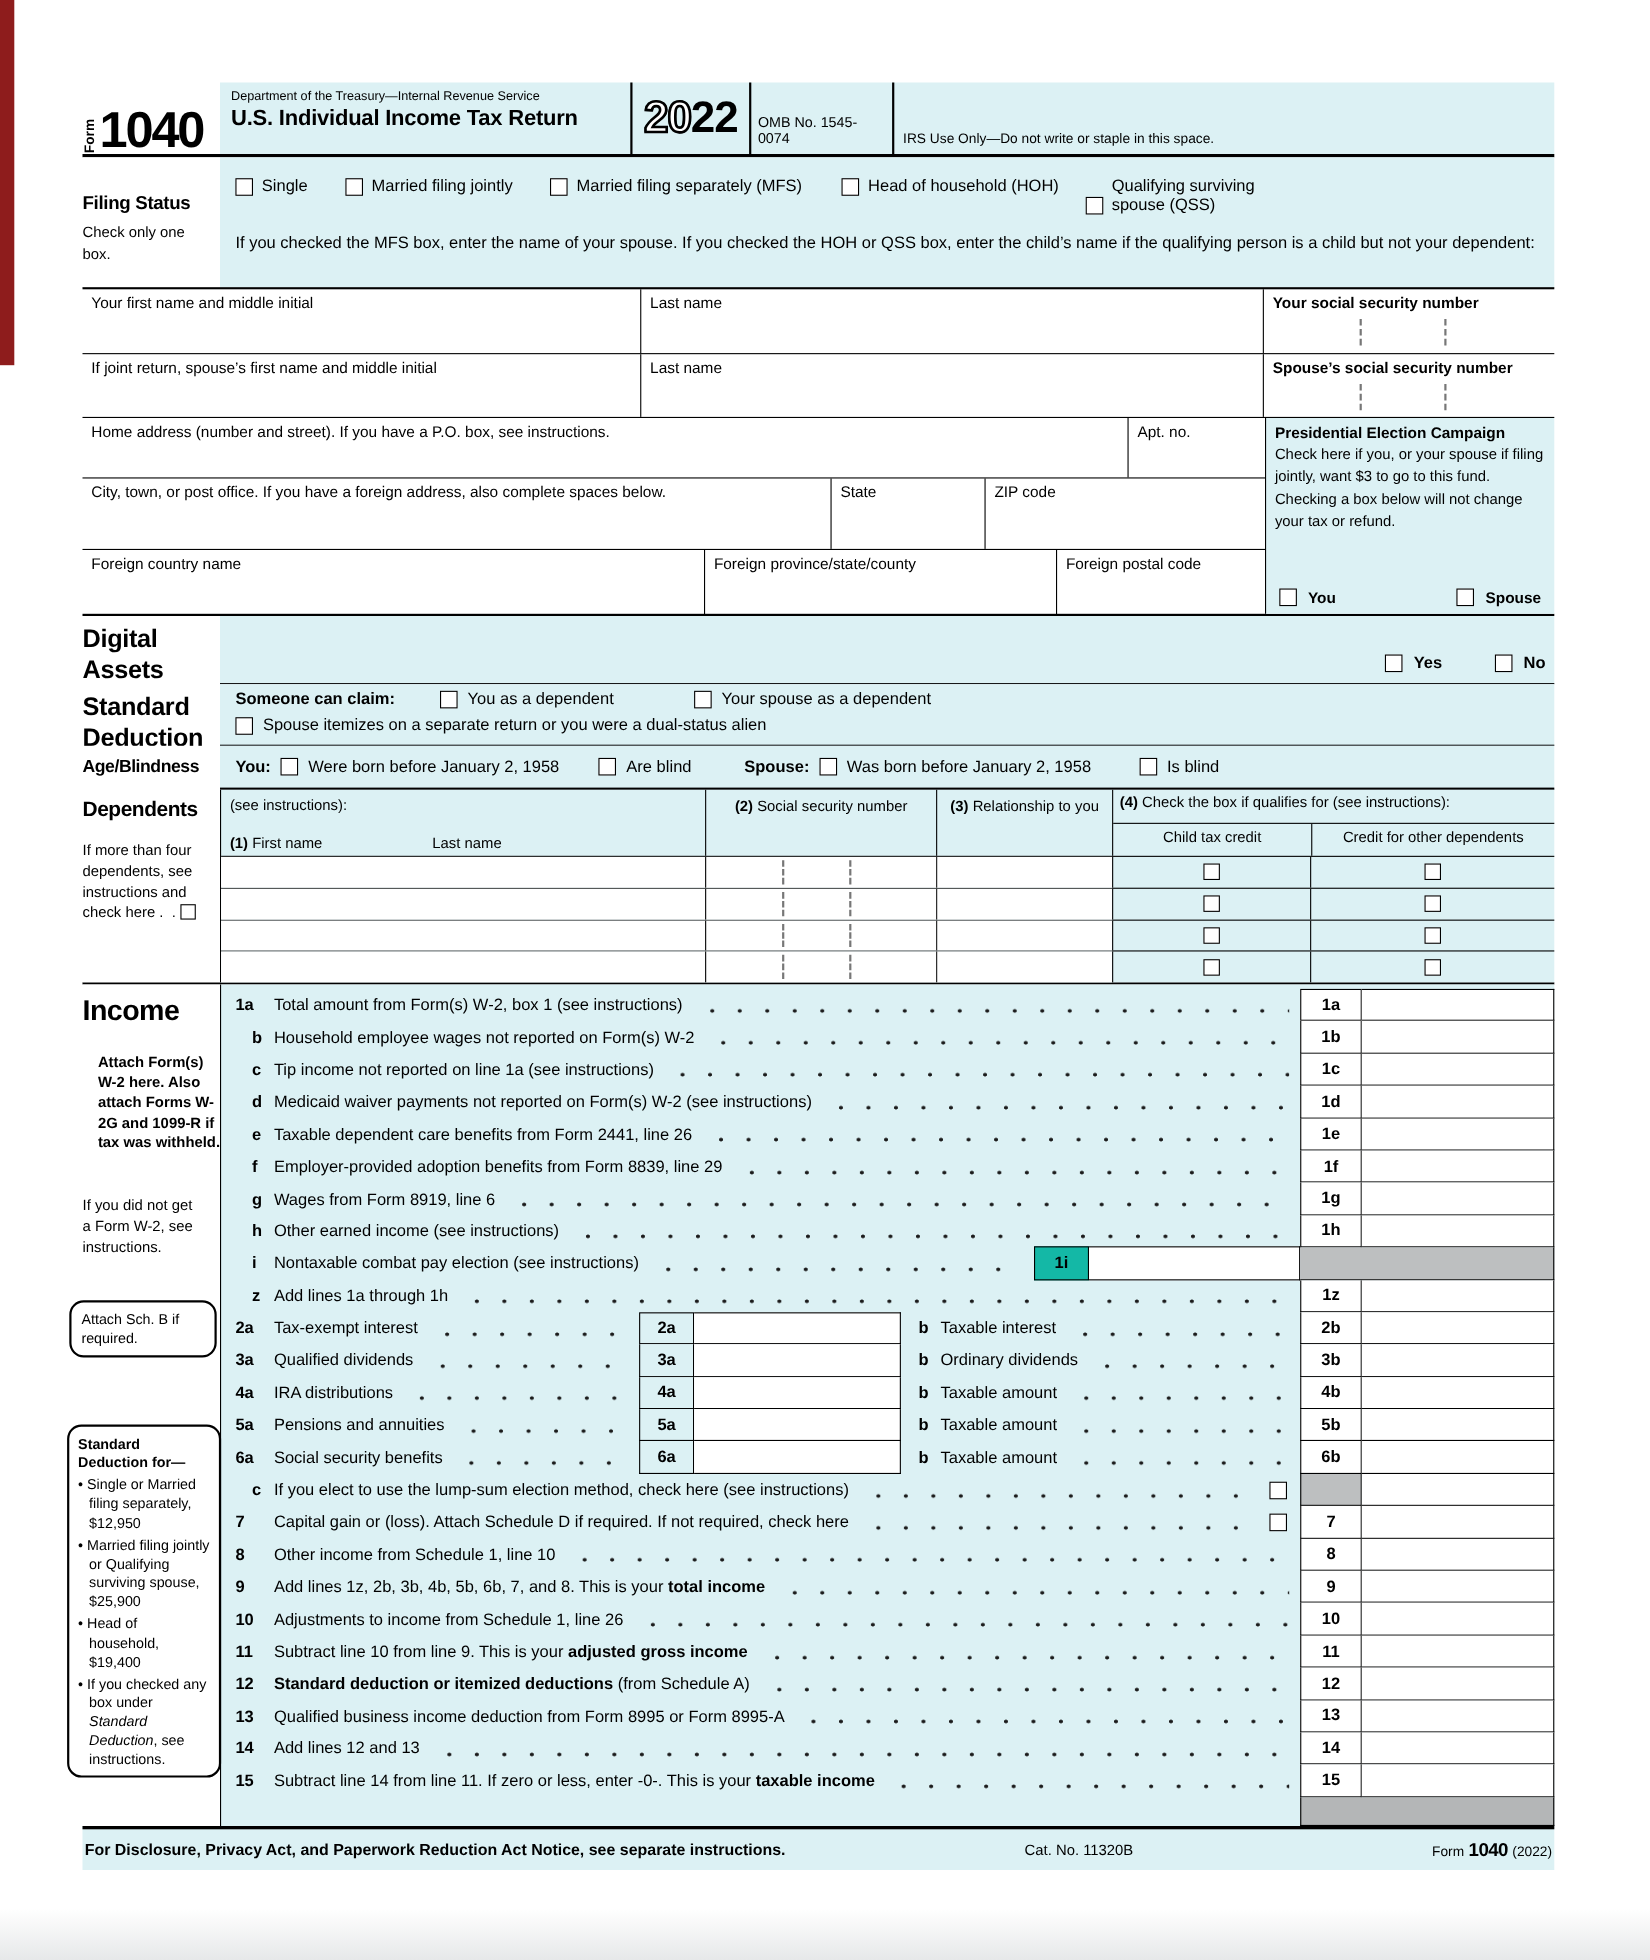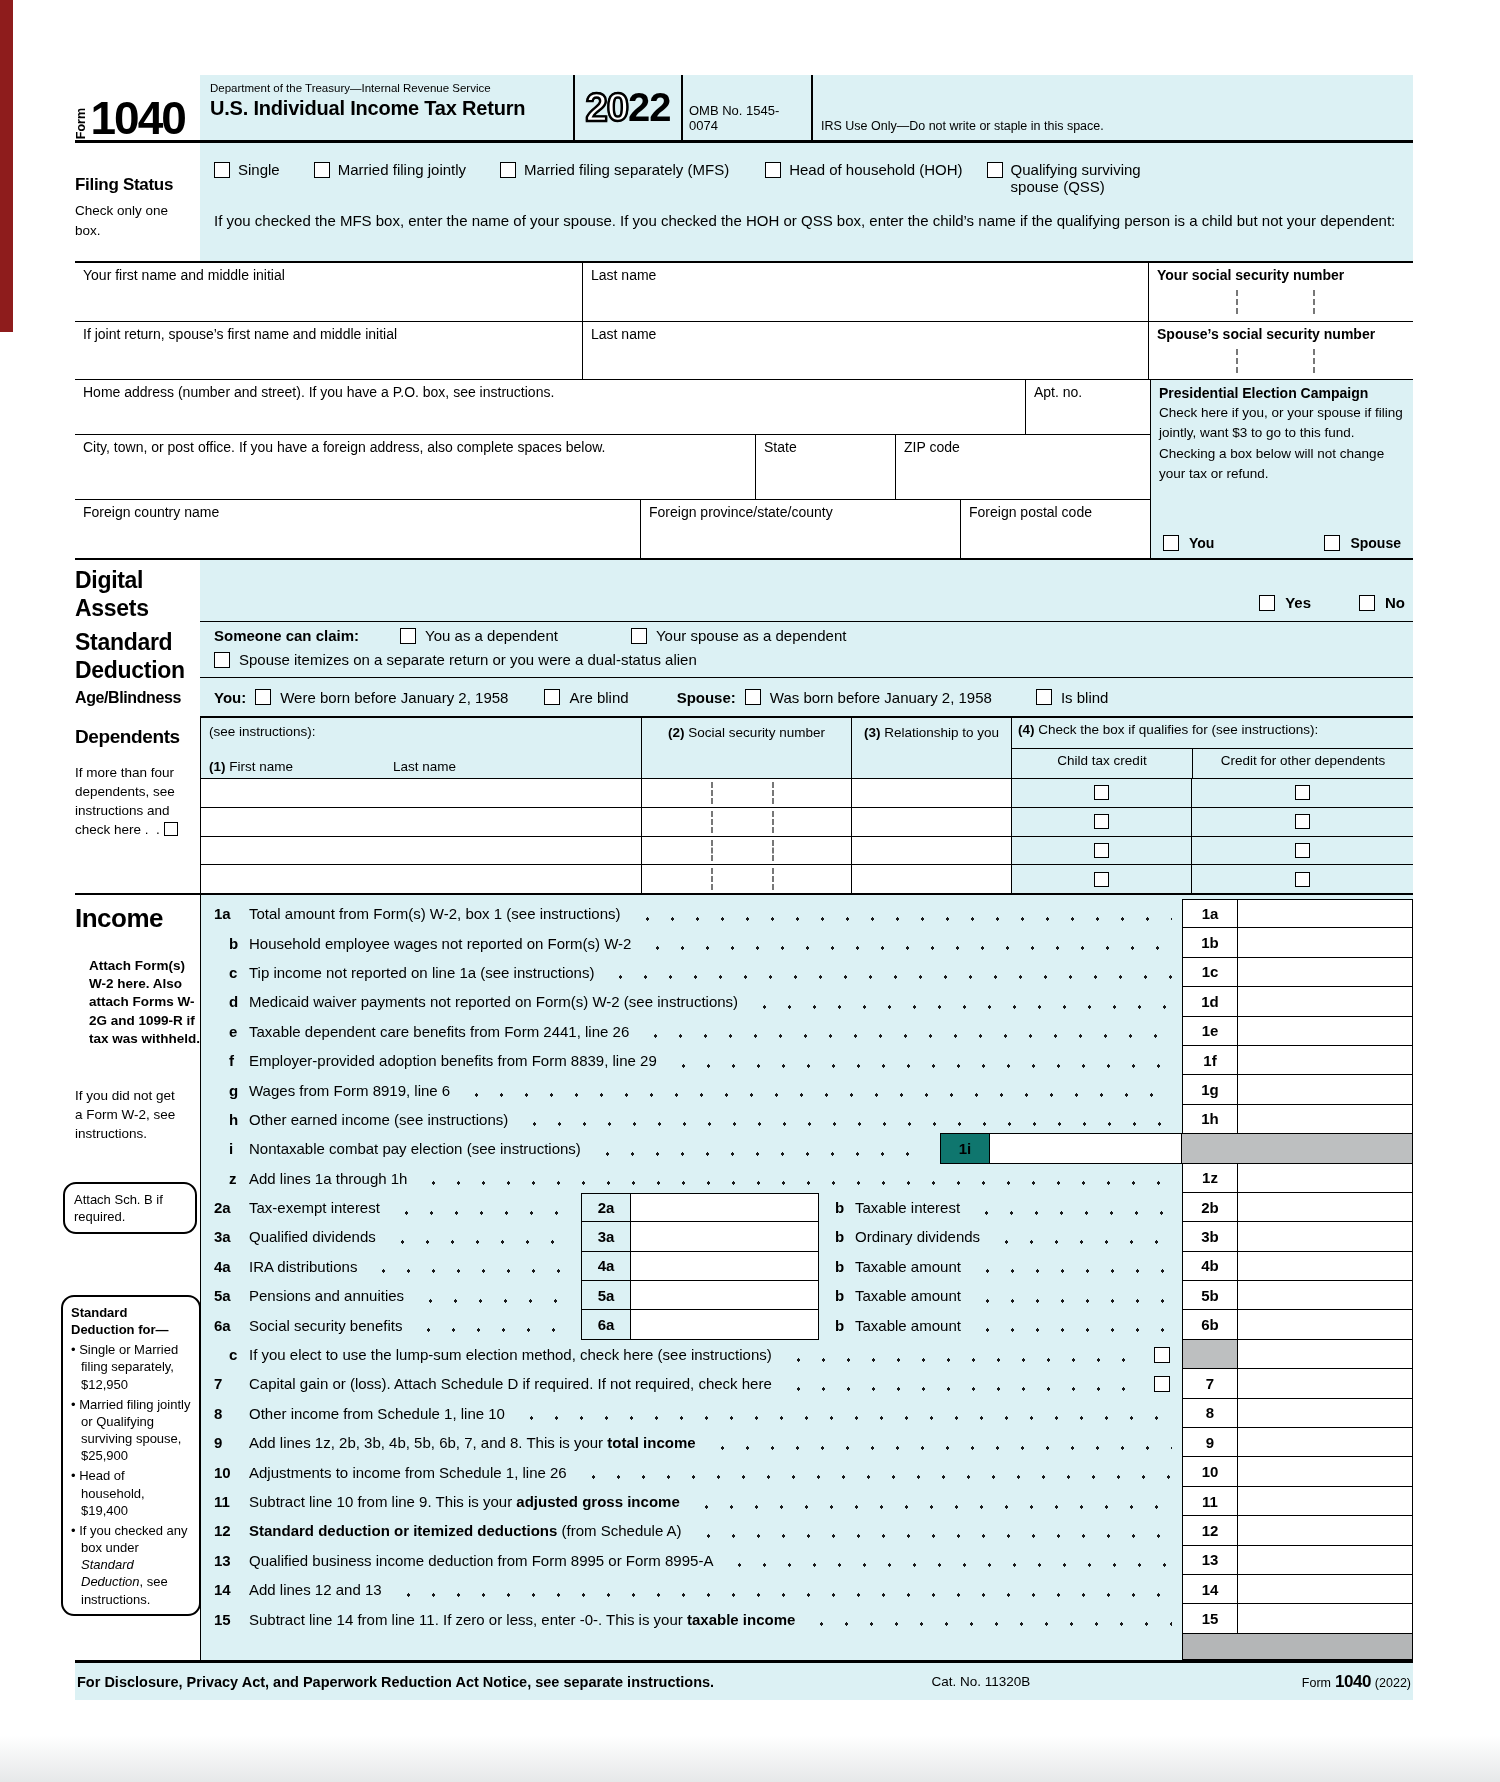--- a/index.html
+++ b/index.html
@@ -141,21 +141,21 @@
   .ncell { width:56px; flex:none; align-self:stretch; border:1.6px solid #000; border-top:none;
     background:#fff; font-weight:bold; display:flex; align-items:center; justify-content:center; }
   .abox { width:175px; flex:none; align-self:stretch; border:1.6px solid #000; border-top:none; border-left:none; background:#fff; }
   .irow.first .ncell, .irow.first .abox, .irow.firstab .minicell, .irow.firstab .minibox { border-top:1.6px solid #000; }
   .apart { display:flex; width:618px; flex:none; align-items:center; height:100%; }
   .bpart { display:flex; flex:1; align-items:center; height:100%; }
   .minicell { width:50px; flex:none; align-self:stretch; border:1.6px solid #000; border-top:none; background:#dcf1f4;
     font-weight:bold; display:flex; align-items:center; justify-content:center; }
   .minibox { width:188px; flex:none; align-self:stretch; border:1.6px solid #000; border-top:none; border-left:none; background:#fff; }
   .bnum { width:36px; flex:none; padding-left:16px; font-weight:bold; }
-  .icell { width:50px; flex:none; align-self:stretch; border:1.6px solid #000; background:#0f766e; font-weight:bold;
+  .icell { width:50px; flex:none; align-self:stretch; border:1.6px solid #000; background:#14b8a6; font-weight:bold;
     display:flex; align-items:center; justify-content:center; margin-top:-1px; }
   .ibox { width:192px; flex:none; align-self:stretch; border:1.6px solid #000; border-left:none; background:#fff; margin-top:-1px; }
   .igray { width:231px; flex:none; align-self:stretch; border:1.6px solid #000; border-top:none; border-left:none; background:#bdbfc0; }
   .ncell.gray { background:#bdbfc0; }
   .rowcb { margin:0 12px 0 4px; }
   .striprow { display:flex; height:26px; }
   .strip { margin-left:auto; width:231px; border:1.6px solid #000; border-top:none; background:#b4b6b7; }
 
   
   .footer { display:flex; align-items:center; height:40px; border-top:3px solid #000; background:#dcf1f4;
@@ -212,21 +212,21 @@
               <span>Married filing jointly</span>
             </span>
             <span class="fs-opt" style="margin-right: 36px;">
               <span class="cb"></span>
               <span>Married filing separately (MFS)</span>
             </span>
             <span class="fs-opt" style="margin-right: 24px;">
               <span class="cb"></span>
               <span>Head of household (HOH)</span>
             </span>
-            <span class="fs-opt" style="margin-right: 0px;">
+            <span class="fs-opt" style="margin-right: 0px; align-items: flex-end;">
               <span class="cb"></span>
               <span style="width: 172px;">Qualifying surviving spouse (QSS)</span>
             </span>
           </div>
         <div class="fs-instr">If you checked the MFS box, enter the name of your spouse. If you checked the HOH or QSS box, enter the child’s name if the qualifying person is a child but not your dependent:</div>
       </div>
     </div>
 
     <div class="names">
       <div class="nrow r1">

